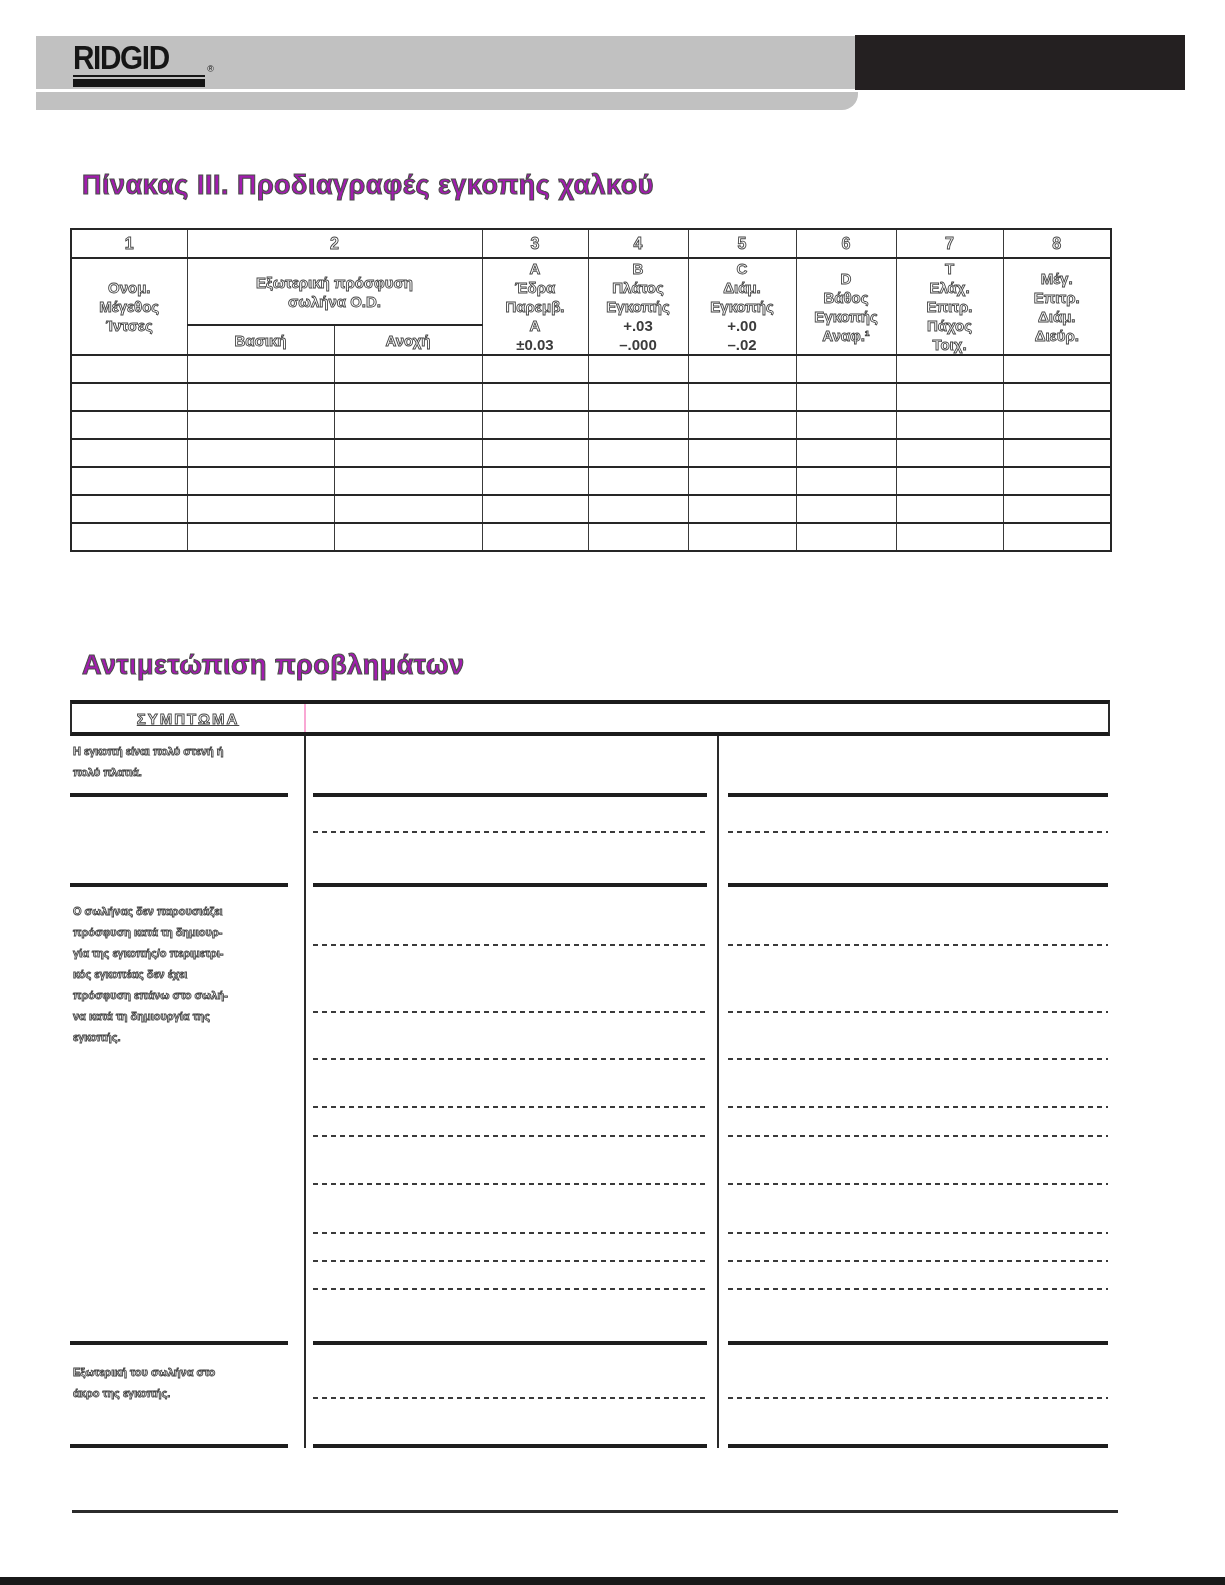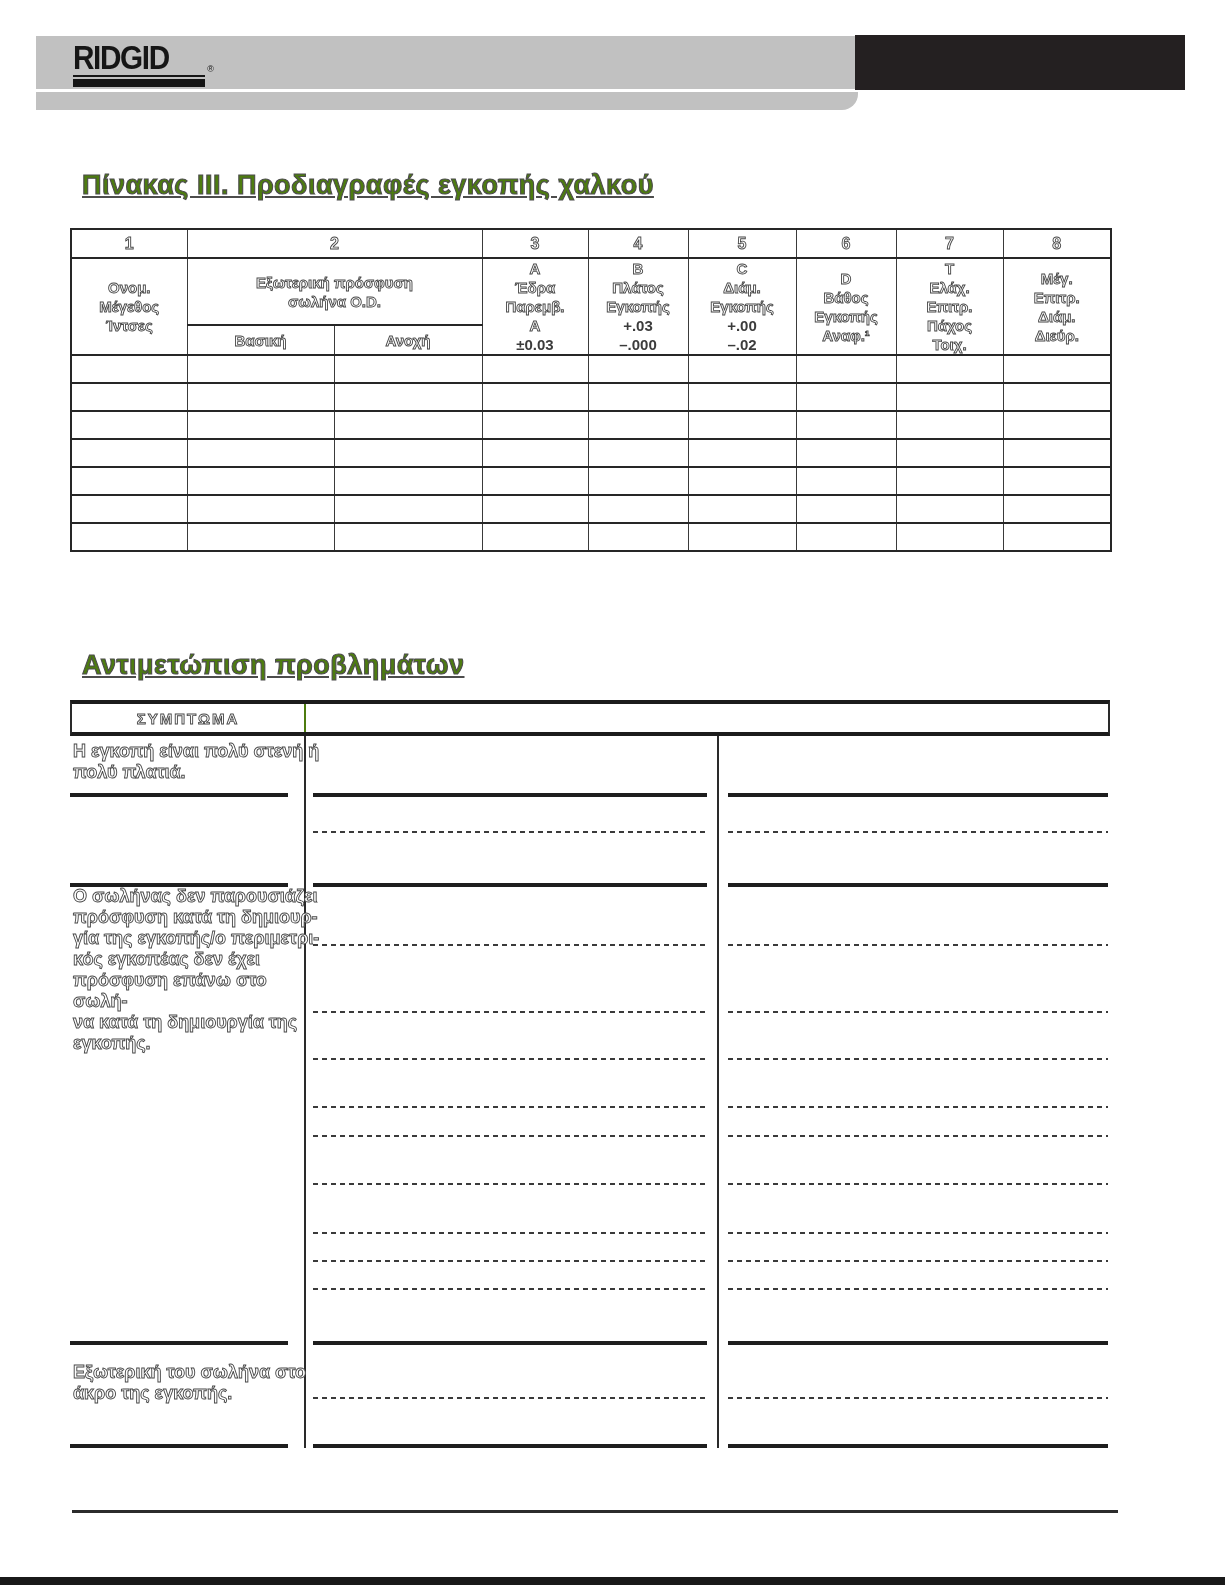--- a/index.html
+++ b/index.html
@@ -12,21 +12,21 @@
   .gray-strip{position:absolute;left:36px;top:92px;width:822px;height:18px;background:#c1c1c1;
               border-radius:0 0 16px 0;}
   .logo{position:absolute;left:73px;top:44px;width:132px;}
   .logo-text{display:inline-block;font-size:33px;line-height:28px;font-weight:900;
              letter-spacing:-1.5px;color:#161616;transform:scaleX(.9);transform-origin:left;}
   .logo-reg{position:absolute;right:-9px;top:20px;font-size:9px;color:#161616;}
   .logo-underline{width:132px;height:2px;background:#161616;margin-top:2px;}
   .logo-bar{width:132px;height:8px;background:#141414;margin-top:2px;}
 
   
-  .outl-lg{color:#4d7c0f;text-decoration:underline;-webkit-text-stroke:1.1px #4c4c4c;}
+  .outl-lg{color:#a21caf;-webkit-text-stroke:1.1px #4c4c4c;}
   .outl-sm{color:#fefefe;-webkit-text-stroke:0.9px #474747;}
   .tol{color:#3c3c3c;}
   .pre{white-space:pre-line;}
 
   .doc-title{position:absolute;left:82px;font-size:27px;font-weight:bold;letter-spacing:.5px;}
   #spec-title{top:170px;}
   #ts-title{top:650px;}
 
   
   .spec-table{position:absolute;left:70px;top:228px;width:1040px;border-collapse:collapse;
@@ -40,25 +40,25 @@
   .spec-table .od-cell{height:64px;}
   .spec-table .row-body td{height:26px;}
 
   
   .ts{position:absolute;left:70px;top:700px;width:1040px;height:748px;}
   .ts-header{position:absolute;left:0;top:0;width:1040px;height:36px;box-sizing:border-box;
              border-top:4px solid #1c1c1c;border-bottom:4px solid #1c1c1c;
              border-left:2px solid #2a2a2a;border-right:2px solid #2a2a2a;display:flex;}
   .ts-header .cell{box-sizing:border-box;display:flex;align-items:center;justify-content:center;
                    font-size:15px;font-weight:bold;letter-spacing:2px;}
-  .ts-h1{width:234px;border-right:2px solid #4d7c0f;}
+  .ts-h1{width:234px;border-right:2px solid #f9a8d4;text-decoration:underline;}
   .ts-h2{width:413px;border-right:2px solid #2a2a2a;}
   .ts-h3{flex:1;}
   .ts-vline{position:absolute;top:36px;height:712px;width:2px;background:#2a2a2a;}
-  .sym{position:absolute;left:3px;width:250px;font-size:18px;line-height:21px;font-weight:bold;}
+  .sym{position:absolute;left:3px;width:250px;font-size:11px;line-height:21px;font-weight:bold;}
   .line-thick{position:absolute;height:4px;background:#1e1e1e;}
   .line-dash{position:absolute;height:2px;
              background:repeating-linear-gradient(90deg,#3a3a3a 0 5px,transparent 5px 9px);}
   .c1{left:0;width:218px;}
   .c2{left:243px;width:394px;}
   .c3{left:658px;width:380px;}
 
   
   .footer-rule{position:absolute;left:72px;top:1510px;width:1046px;height:3px;background:#2b2b2b;}
   .bottom-bar{position:absolute;left:0;top:1577px;width:1225px;height:8px;background:#191919;}
@@ -242,21 +242,21 @@
 
   <div class="ts">
     <div class="ts-header">
       <div class="cell ts-h1 outl-sm">ΣΥΜΠΤΩΜΑ</div>
     </div>
     <div class="ts-vline" style="left:234px"></div>
     <div class="ts-vline" style="left:647px"></div>
 
     <div class="sym pre outl-sm" style="top:41px">Η εγκοπή είναι πολύ στενή ή
 πολύ πλατιά.</div>
-    <div class="sym pre outl-sm" style="top:186px">Ο σωλήνας δεν παρουσιάζει
+    <div class="sym pre outl-sm" style="top:201px">Ο σωλήνας δεν παρουσιάζει
 πρόσφυση κατά τη δημιουρ-
 γία της εγκοπής/ο περιμετρι-
 κός εγκοπέας δεν έχει
 πρόσφυση επάνω στο σωλή-
 να κατά τη δημιουργία της
 εγκοπής.</div>
     <div class="sym pre outl-sm" style="top:662px">Εξωτερική του σωλήνα στο
 άκρο της εγκοπής.</div>
 
     <div class="line-thick c1" style="top:93px"></div>

